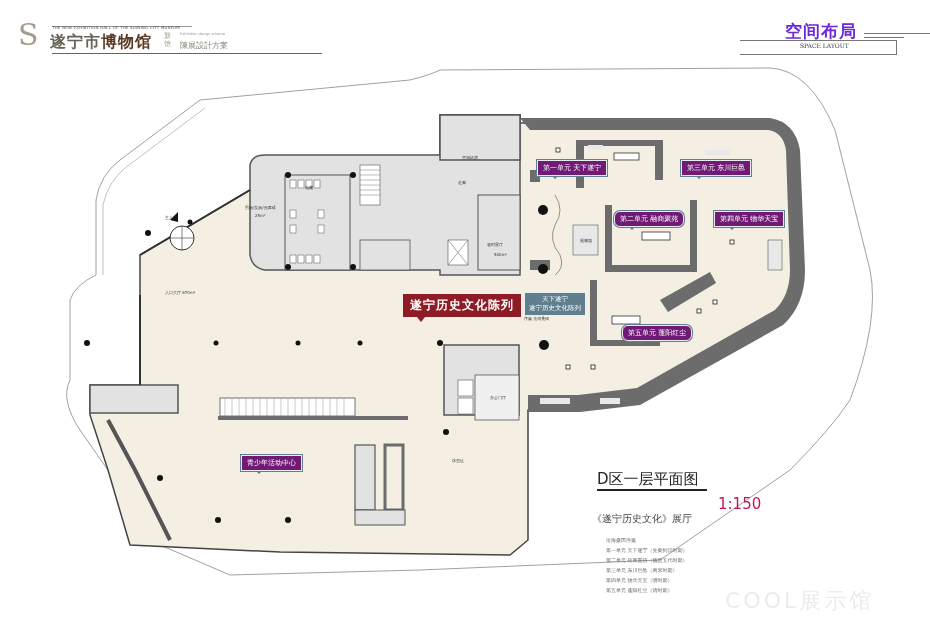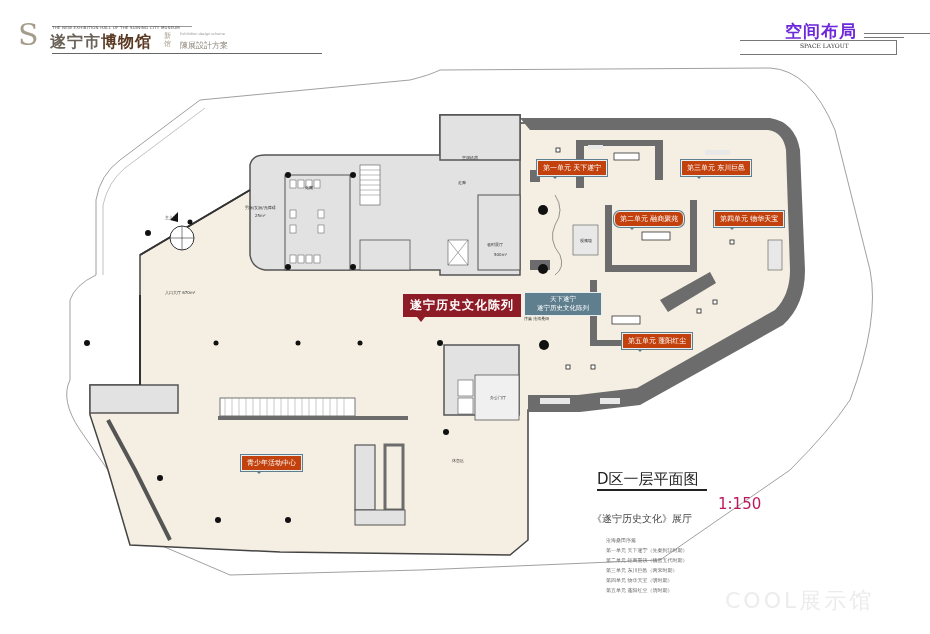--- a/index.html
+++ b/index.html
@@ -22,27 +22,27 @@
   .sec-title { left:785px; top:20px; font-size:17px; font-weight:bold; color:#6d28d9; letter-spacing:1px; white-space:nowrap; }
   .sec-en { left:800px; top:42px; font-size:6px; color:#333; font-family:"DejaVu Serif", serif; white-space:nowrap; }
   .sec-l1 { left:864px; top:33px; width:66px; height:1px; background:#777; }
   .sec-l2 { left:864px; top:37px; width:40px; height:1px; background:#777; }
   .sec-box { left:740px; top:40px; width:156px; height:13px; border-right:1px solid #777; border-bottom:1px solid #777; border-top:1px solid #777; border-left:none; }
 
   
   .plan { left:0; top:0; width:930px; height:634px; }
 
   
-  .tag { position:absolute; background:#c2410c; color:#fff; font-size:7px; padding:2px 5px; white-space:nowrap;
+  .tag { position:absolute; background:#701a75; color:#fff; font-size:7px; padding:2px 5px; white-space:nowrap;
          border:1px solid #e8eef0; box-shadow:0 0 0 1px #5f7f8f; }
   .tag:after { content:""; position:absolute; left:14px; bottom:-4px; width:0; height:0;
                border-left:3px solid transparent; border-right:3px solid transparent; border-top:3px solid #5f7f8f; }
   .tag-red { position:absolute; background:#8e1c27; color:#fff; font-size:12px; font-weight:bold; padding:3px 7px; white-space:nowrap; letter-spacing:1px; }
   .tag-red:after { content:""; position:absolute; left:14px; bottom:-5px; border-left:4px solid transparent; border-right:4px solid transparent; border-top:5px solid #8e1c27; }
-  .tag-2 { position:absolute; background:#5f7f8f; color:#fff; font-size:6.5px; padding:2px 12px; line-height:9px; text-align:center; white-space:nowrap; border:1px solid #e8eef0; }
+  .tag-2 { position:absolute; background:#5f7f8f; color:#fff; font-size:6.5px; padding:2px 4px; line-height:9px; text-align:center; white-space:nowrap; border:1px solid #e8eef0; }
   .tiny { position:absolute; font-size:4px; color:#333; white-space:nowrap; }
 
   
   .plan-title { left:597px; top:470px; font-size:15px; color:#222; white-space:nowrap; }
   .plan-title-u { left:597px; top:489px; width:110px; height:1.5px; background:#222; }
   .plan-scale { left:718px; top:495px; font-size:15px; color:#be185d; }
   .hall-name { left:592px; top:512px; font-size:10px; color:#444; white-space:nowrap; }
   .unit-list { left:606px; top:535px; font-size:5px; color:#666; line-height:10px; }
   .unit-list div { white-space:nowrap; }
   .watermark { left:725px; top:586px; font-size:22px; color:#ececec; letter-spacing:3px; white-space:nowrap; }
@@ -229,21 +229,21 @@
 <div class="tag-2" style="left:524px;top:292px;">
   <div>天下遂宁</div>
   <div>遂宁历史文化陈列</div>
 </div>
 <div class="tiny" style="left:524px;top:316px;">序篇  沧海桑田</div>
 
 <div class="tag" style="left:537px;top:160px;">第一单元  天下遂宁</div>
 <div class="tag" style="left:614px;top:211px;border-radius:6px;">第二单元  融商聚苑</div>
 <div class="tag" style="left:681px;top:160px;">第三单元  东川巨邑</div>
 <div class="tag" style="left:714px;top:211px;">第四单元  物华天宝</div>
-<div class="tag" style="left:622px;top:333px;">第五单元  蓬阳红尘</div>
+<div class="tag" style="left:622px;top:325px;border-radius:6px;">第五单元  蓬阳红尘</div>
 <div class="tag" style="left:241px;top:455px;">青少年活动中心</div>
 
 <div class="abs plan-title">D区一层平面图</div>
 <div class="abs plan-title-u"></div>
 <div class="abs plan-scale">1:150</div>
 <div class="abs hall-name">《遂宁历史文化》展厅</div>
 <div class="abs unit-list">
   <div>沧海桑田序篇</div>
   <div>第一单元   天下遂宁（先秦到汉时期）</div>
   <div>第二单元   钜商重镇（魏晋五代时期）</div>

